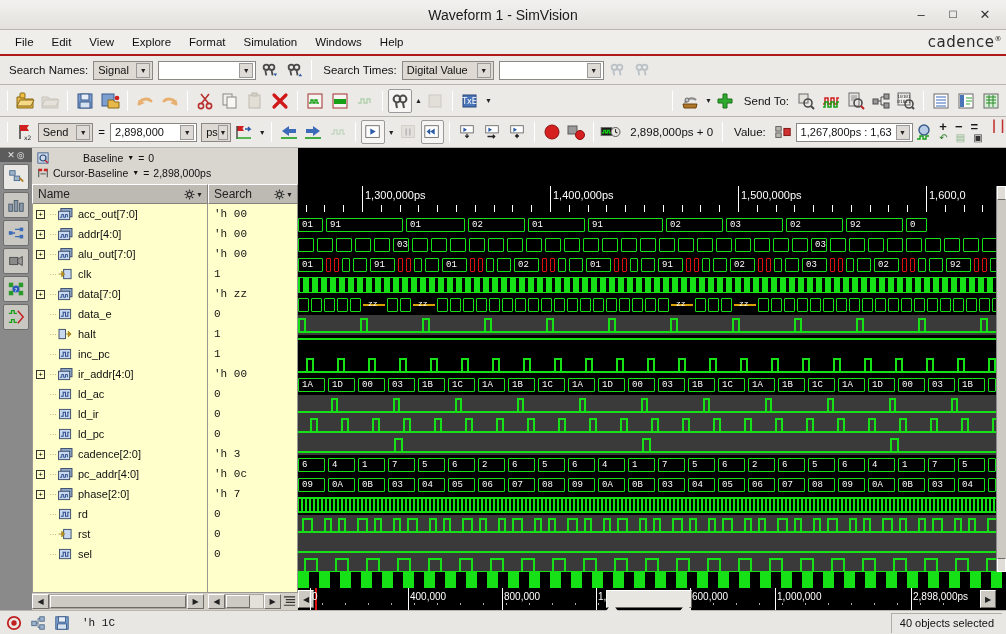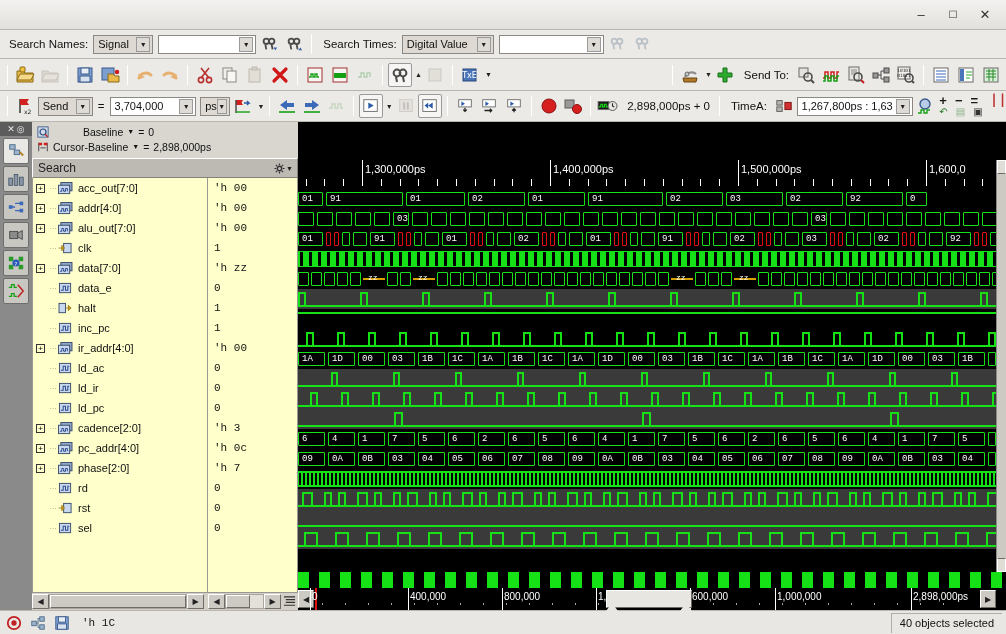--- a/index.html
+++ b/index.html
@@ -168,27 +168,41 @@
   .status-right { margin-left:auto; border-left:1px solid #b0aea9; padding:2px 8px;
                   border-top:1px solid #b0aea9; height:20px; display:flex; align-items:center; background:#e9e7e3;}
   .sbtn { width:20px; height:20px; display:flex; align-items:center; justify-content:center; }
 </style>
 </head>
 <body>
 
 <div id="app">
 
   <div class="titlebar">
+    <div class="title-text">Waveform 1 - SimVision</div>
     <div class="win-btns">
       <span class="win-btn">–</span>
       <span class="win-btn" style="font-size:10px;">☐</span>
       <span class="win-btn">✕</span>
     </div>
   </div>
 
+  <div class="menubar">
+    <div class="menu-item">File</div>
+    <div class="menu-item">Edit</div>
+    <div class="menu-item">View</div>
+    <div class="menu-item">Explore</div>
+    <div class="menu-item">Format</div>
+    <div class="menu-item">Simulation</div>
+    <div class="menu-item">Windows</div>
+    <div class="menu-item">Help</div>
+    <div class="cadence-logo">
+      <span>cadence</span><sup>®</sup>
+    </div>
+  </div>
 
   <div class="toolbar tb2">
     <span class="tb-label">Search Names:</span>
     <div class="combo flat" style="width:60px;">
       <span>Signal</span>
       <span class="arrow">▼</span>
     </div>
     <div class="combo" style="width:98px; margin-left:4px;">
       <span></span>
       <span class="arrow">▼</span>
@@ -429,21 +443,21 @@
           <path d="M5 3h9l-2 3 2 3H5z" fill="#d02020"></path>
           <text x="9" y="18" font-size="6" fill="#222" font-family="DejaVu Sans">x2</text>
         </svg>
     </div>
     <div class="combo flat" style="width:56px;">
       <span>Send</span>
       <span class="arrow">▼</span>
     </div>
     <span class="tb-label" style="margin:0 4px;">=</span>
     <div class="combo" style="width:88px;">
-      <span>3,704,000</span>
+      <span>2,898,000</span>
       <span class="arrow">▼</span>
     </div>
     <div class="combo flat" style="width:30px; margin-left:3px;">
       <span>ps</span>
       <span class="arrow" style="width:10px;">▼</span>
     </div>
     <div class="tbtn">
       <svg width="20" height="20" viewBox="0 0 20 20">
           <path d="M3 4h7l-1.5 2.5L10 9H3z" fill="#d02020"></path>
           <path d="M3 4v13" stroke="#444" stroke-width="1.4"></path>
@@ -531,21 +545,21 @@
     <div class="tbtn">
       <svg width="22" height="18" viewBox="0 0 24 20">
           <rect x="1" y="5" width="12" height="9" fill="#1a1a1a" stroke="#6a6a6a"></rect>
           <path d="M2 11h2V8h2v3h2V8h2v3h2" stroke="#16e016" stroke-width="1.2" fill="none"></path>
           <circle cx="17" cy="10" r="5" fill="#e8e6e1" stroke="#4a4a4a"></circle>
           <path d="M17 7v3l2 1" stroke="#222" stroke-width="1.2" fill="none"></path>
         </svg>
     </div>
     <span class="tb-label">2,898,000ps + 0</span>
     <div class="sep"></div>
-    <span class="tb-label">TimeA:</span>
+    <span class="tb-label">Value:</span>
     <div class="tbtn">
       <svg width="20" height="18" viewBox="0 0 20 20">
           <rect x="2" y="4" width="6" height="5" fill="#b8b4ae" stroke="#5a5a5a"></rect>
           <rect x="2" y="11" width="6" height="5" fill="#b8b4ae" stroke="#5a5a5a"></rect>
           <rect x="11" y="6" width="7" height="8" fill="#d03030" stroke="#7a1010"></rect>
         </svg>
     </div>
     <div class="combo" style="width:118px;">
       <span>1,267,800ps : 1,63</span>
       <span class="arrow">▼</span>
@@ -649,20 +663,30 @@
               </svg>
           </span>
           <span>Cursor-Baseline</span>
           <span style="font-size:7px;">▼</span>
           <span>=</span>
           <span>2,898,000ps</span>
         </div>
       </div>
 
       <div class="hdr-row">
+        <div class="col-hdr names-col">
+          <span>Name</span>
+          <span class="gear">
+            <svg width="11" height="11" viewBox="0 0 12 12">
+                <circle cx="6" cy="6" r="2.4" fill="none" stroke="#333" stroke-width="1.5"></circle>
+                <path d="M6 0.5v2M6 9.5v2M0.5 6h2M9.5 6h2M2 2l1.4 1.4M8.6 8.6L10 10M10 2L8.6 3.4M3.4 8.6L2 10" stroke="#333" stroke-width="1.3"></path>
+              </svg>
+            <span style="font-size:7px;">▼</span>
+          </span>
+        </div>
         <div class="col-hdr cursor-col">
           <span>Search</span>
           <span class="gear">
             <svg width="11" height="11" viewBox="0 0 12 12">
                 <circle cx="6" cy="6" r="2.4" fill="none" stroke="#333" stroke-width="1.5"></circle>
                 <path d="M6 0.5v2M6 9.5v2M0.5 6h2M9.5 6h2M2 2l1.4 1.4M8.6 8.6L10 10M10 2L8.6 3.4M3.4 8.6L2 10" stroke="#333" stroke-width="1.3"></path>
               </svg>
             <span style="font-size:7px;">▼</span>
           </span>
         </div>

